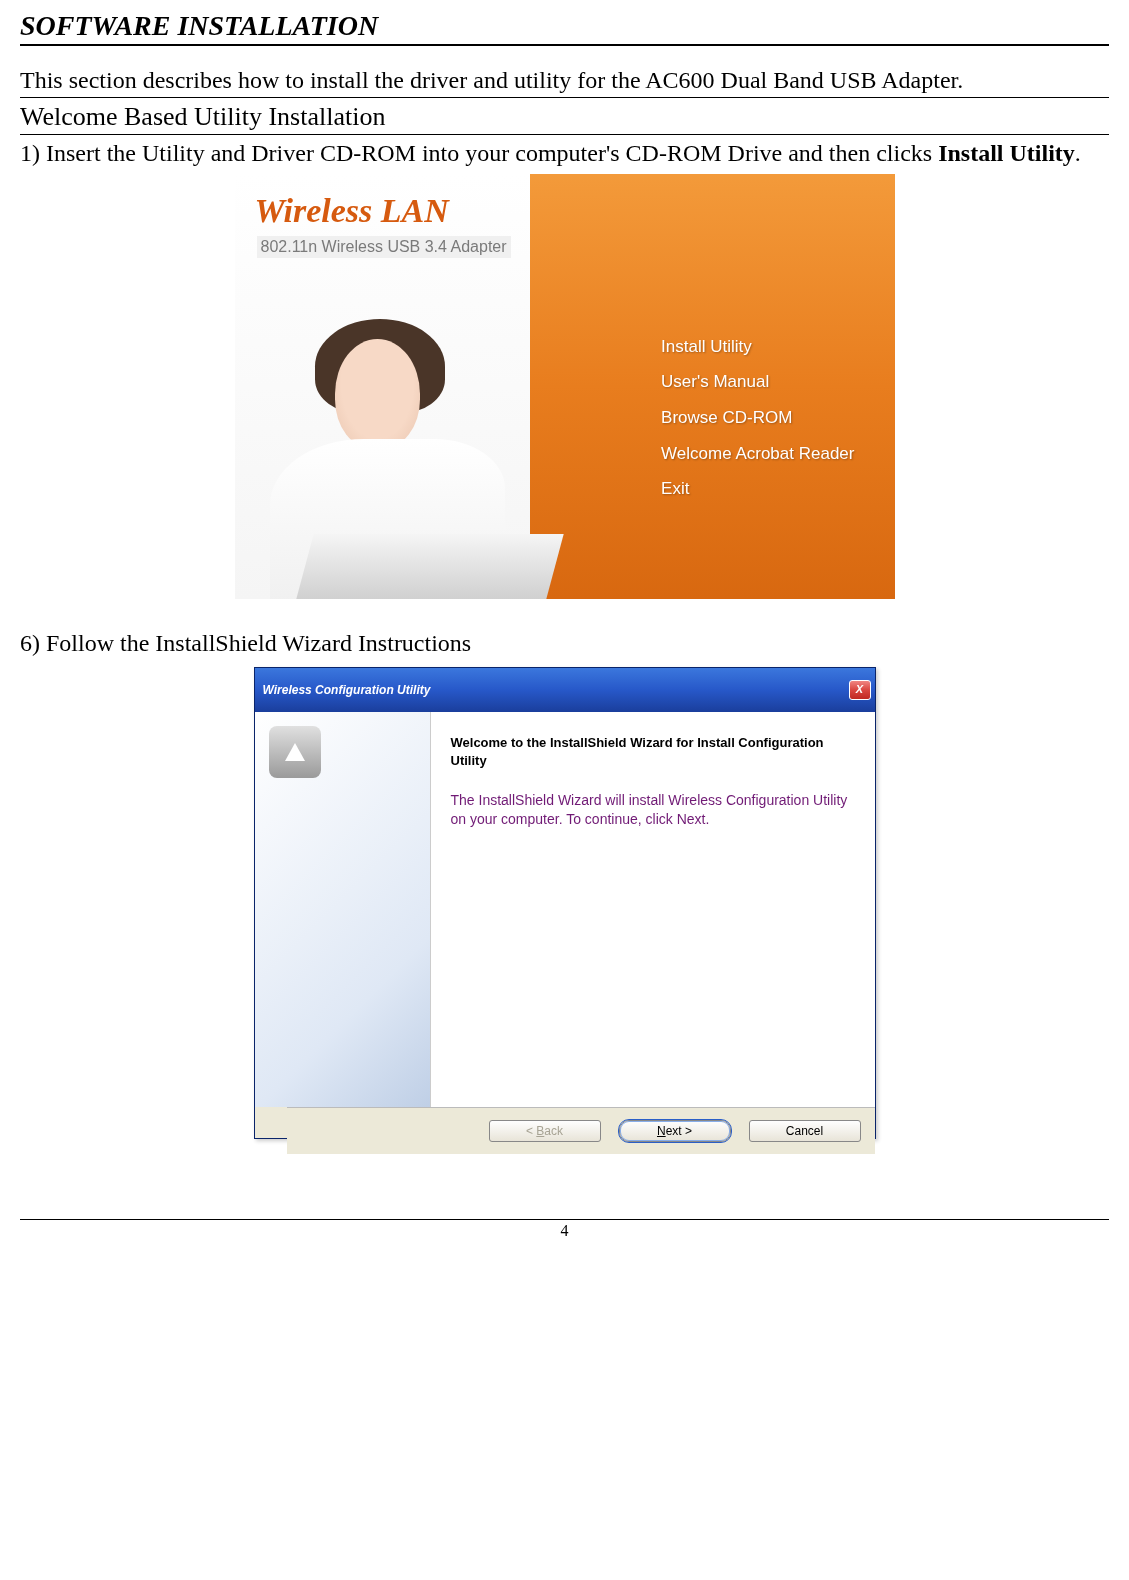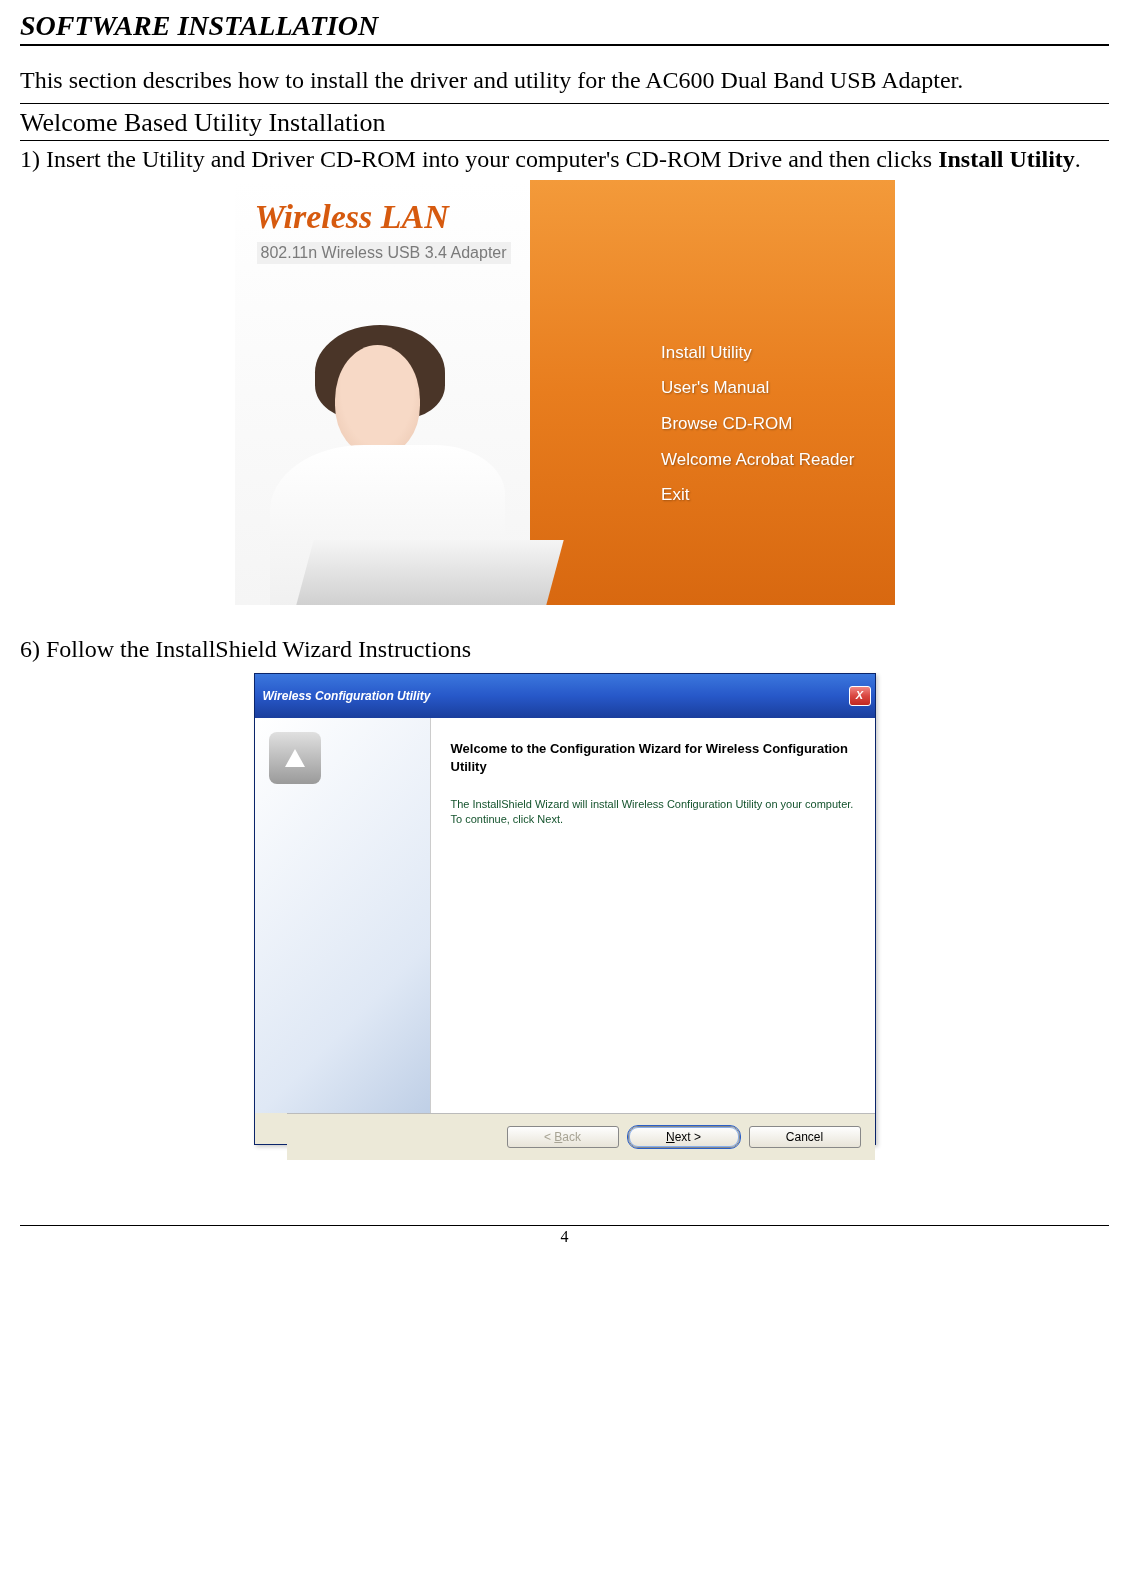--- a/index.html
+++ b/index.html
@@ -14,21 +14,21 @@
   .section-title {
     font-style: italic;
     font-weight: bold;
     font-size: 28px;
     border-bottom: 2px solid #000;
     padding-bottom: 2px;
     margin-bottom: 20px;
   }
   .intro {
     border-bottom: 1px solid #000;
-    padding-bottom: 8px;
+    padding-bottom: 2px;
     margin-bottom: 4px;
     line-height: 1.2;
   }
   .sub-title {
     font-size: 26px;
     border-bottom: 1px solid #000;
     padding-bottom: 2px;
     margin-bottom: 4px;
   }
   .step {
@@ -191,32 +191,32 @@
     flex: 1;
     padding: 22px 20px;
   }
   .wizard .welcome {
     font-weight: bold;
     font-size: 13px;
     line-height: 1.35;
     margin-bottom: 22px;
   }
   .wizard .desc {
-    font-size: 11px;
+    font-size: 14px;
     line-height: 1.35;
-    color: #14532d;
+    color: #701a75;
   }
   .wizard .footer {
     height: 46px;
     border-top: 1px solid #bbb;
     display: flex;
     align-items: center;
     justify-content: flex-end;
     padding-right: 14px;
-    gap: 9px;
+    gap: 18px;
     background: #ece9d8;
     margin-left: 32px;
   }
   .wizard .btn {
     min-width: 82px;
     padding: 3px 14px;
     background: linear-gradient(to bottom, #fefefe, #e8e4d8);
     border: 1px solid #888;
     border-radius: 3px;
     font-family: Tahoma, Arial, sans-serif;
@@ -280,21 +280,21 @@
     <span>Wireless Configuration Utility</span>
     <span class="close-btn">X</span>
   </div>
   <div class="body">
     <div class="sidebar">
       <div class="sidebar-logo">
         <div class="tri"></div>
       </div>
     </div>
     <div class="content">
-      <div class="welcome">Welcome to the Configuration Wizard for Wireless Configuration Utility</div>
+      <div class="welcome">Welcome to the InstallShield Wizard for Install Configuration Utility</div>
       <div class="desc">The InstallShield Wizard will install Wireless Configuration Utility on your computer.  To continue, click Next.</div>
     </div>
   </div>
   <div class="footer">
     <div class="btn disabled"><span>&lt; </span><span class="underline-char">B</span><span>ack</span></div>
     <div class="btn primary"><span class="underline-char">N</span><span>ext &gt;</span></div>
     <div class="btn">Cancel</div>
   </div>
 </div>
 

